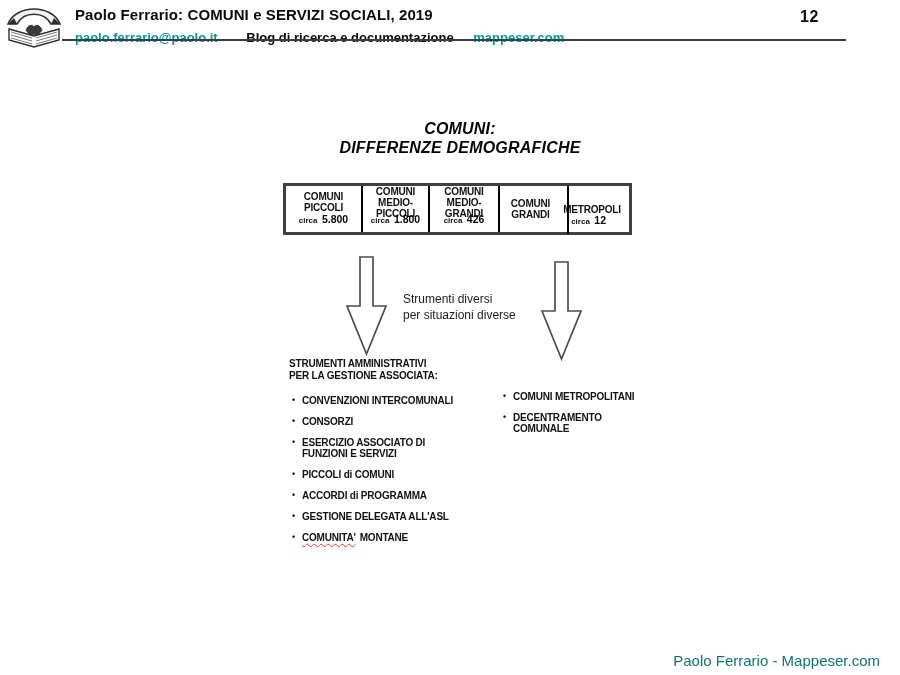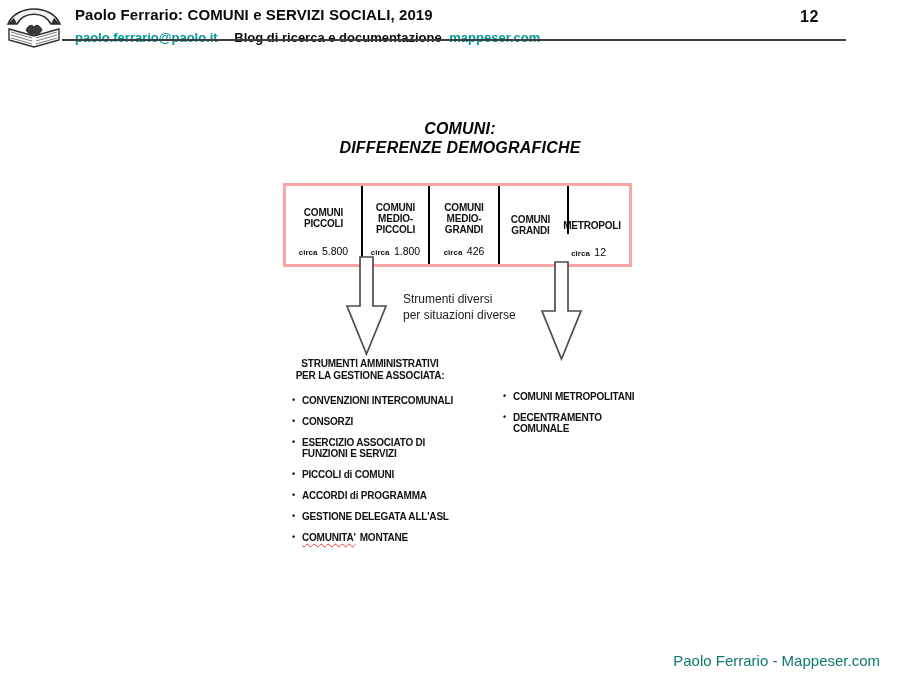--- a/index.html
+++ b/index.html
@@ -15,64 +15,64 @@
     overflow:hidden;
     font-family:"Liberation Sans", sans-serif;
     color:#0a0a0a;
   }
   
   .logo{position:absolute;left:6px;top:3px;width:56px;height:45px;}
   .header-text{position:absolute;left:75px;top:6px;}
   .h-line1{font-size:15px;font-weight:bold;letter-spacing:.1px;white-space:nowrap;}
   .h-line2{margin-top:7px;font-size:13px;font-weight:bold;white-space:nowrap;}
   .h-link{color:var(--accent-teal,#009999);text-decoration:none;cursor:pointer;}
-  .h-blog{color:#0a0a0a;margin:0 4px;padding-left:9px;}
+  .h-blog{color:#0a0a0a;margin:0 16px;padding-left:9px;}
   .page-num{position:absolute;left:800px;top:8px;font-size:16px;font-weight:bold;letter-spacing:.5px;}
   .header-rule{position:absolute;left:62px;top:39px;width:784px;height:2px;background:#3d3d3d;}
   
   .slide-title{
     position:absolute;left:0;top:120px;width:920px;
     text-align:center;font-size:16px;font-weight:bold;font-style:italic;
     line-height:18.5px;white-space:pre-line;letter-spacing:.2px;color:#050505;
   }
   
   .demo-box{
-    position:absolute;left:283px;top:183px;width:349px;height:84px;
-    border:3px solid #fca5a5;display:flex;background:#fff;
+    position:absolute;left:283px;top:183px;width:349px;height:52px;
+    border:3px solid #404040;display:flex;background:#fff;
   }
   .demo-cell{
     position:relative;display:flex;align-items:center;justify-content:center;
     text-align:center;
   }
   .demo-cell.b{border-left:2px solid #000;}
   .c1{width:75px;}.c2{width:67px;}.c3{width:70px;}.c4{width:63px;}.c5{width:62px;}
   .cell-label{
     font-size:10px;font-weight:bold;line-height:11px;white-space:pre-line;
     letter-spacing:-0.2px;color:#111;
   }
   .c1 .cell-label,.c2 .cell-label,.c3 .cell-label{margin-bottom:14px;}
   .circa-line{
     position:absolute;left:0;bottom:5px;width:100%;text-align:center;
     white-space:nowrap;
   }
   .circa-word{font-size:8px;font-weight:bold;color:#111;}
-  .circa-value{font-size:10.5px;font-weight:normal;color:#050505;}
+  .circa-value{font-size:10.5px;font-weight:bold;color:#050505;}
   .partial-divider{position:absolute;left:281px;top:0;width:2px;height:48px;background:#000;}
   .shared-circa{position:absolute;left:240px;bottom:4px;width:80px;text-align:right;white-space:nowrap;}
   
   .arrow{position:absolute;}
   .arrow-left{left:343px;top:256px;}
   .arrow-right{left:538px;top:261px;}
   .arrow-caption{
     position:absolute;left:403px;top:292px;
     font-size:12px;line-height:15.5px;color:#1c1c1c;white-space:pre-line;
   }
   
   .left-heading{
-    position:absolute;left:289px;top:358px;width:162px;text-align:center;
+    position:absolute;left:289px;top:358px;width:162px;
     font-size:10px;font-weight:bold;line-height:11.5px;white-space:pre-line;
     letter-spacing:-0.2px;color:#111;
   }
   .bullet-list{position:absolute;list-style:none;}
   .list-left{left:292px;top:395px;width:225px;}
   .list-right{left:503px;top:391px;width:180px;}
   .bullet-list li{
     display:flex;align-items:flex-start;gap:7px;margin-bottom:10px;
     font-size:10px;font-weight:bold;line-height:11px;letter-spacing:-0.2px;color:#111;
   }

